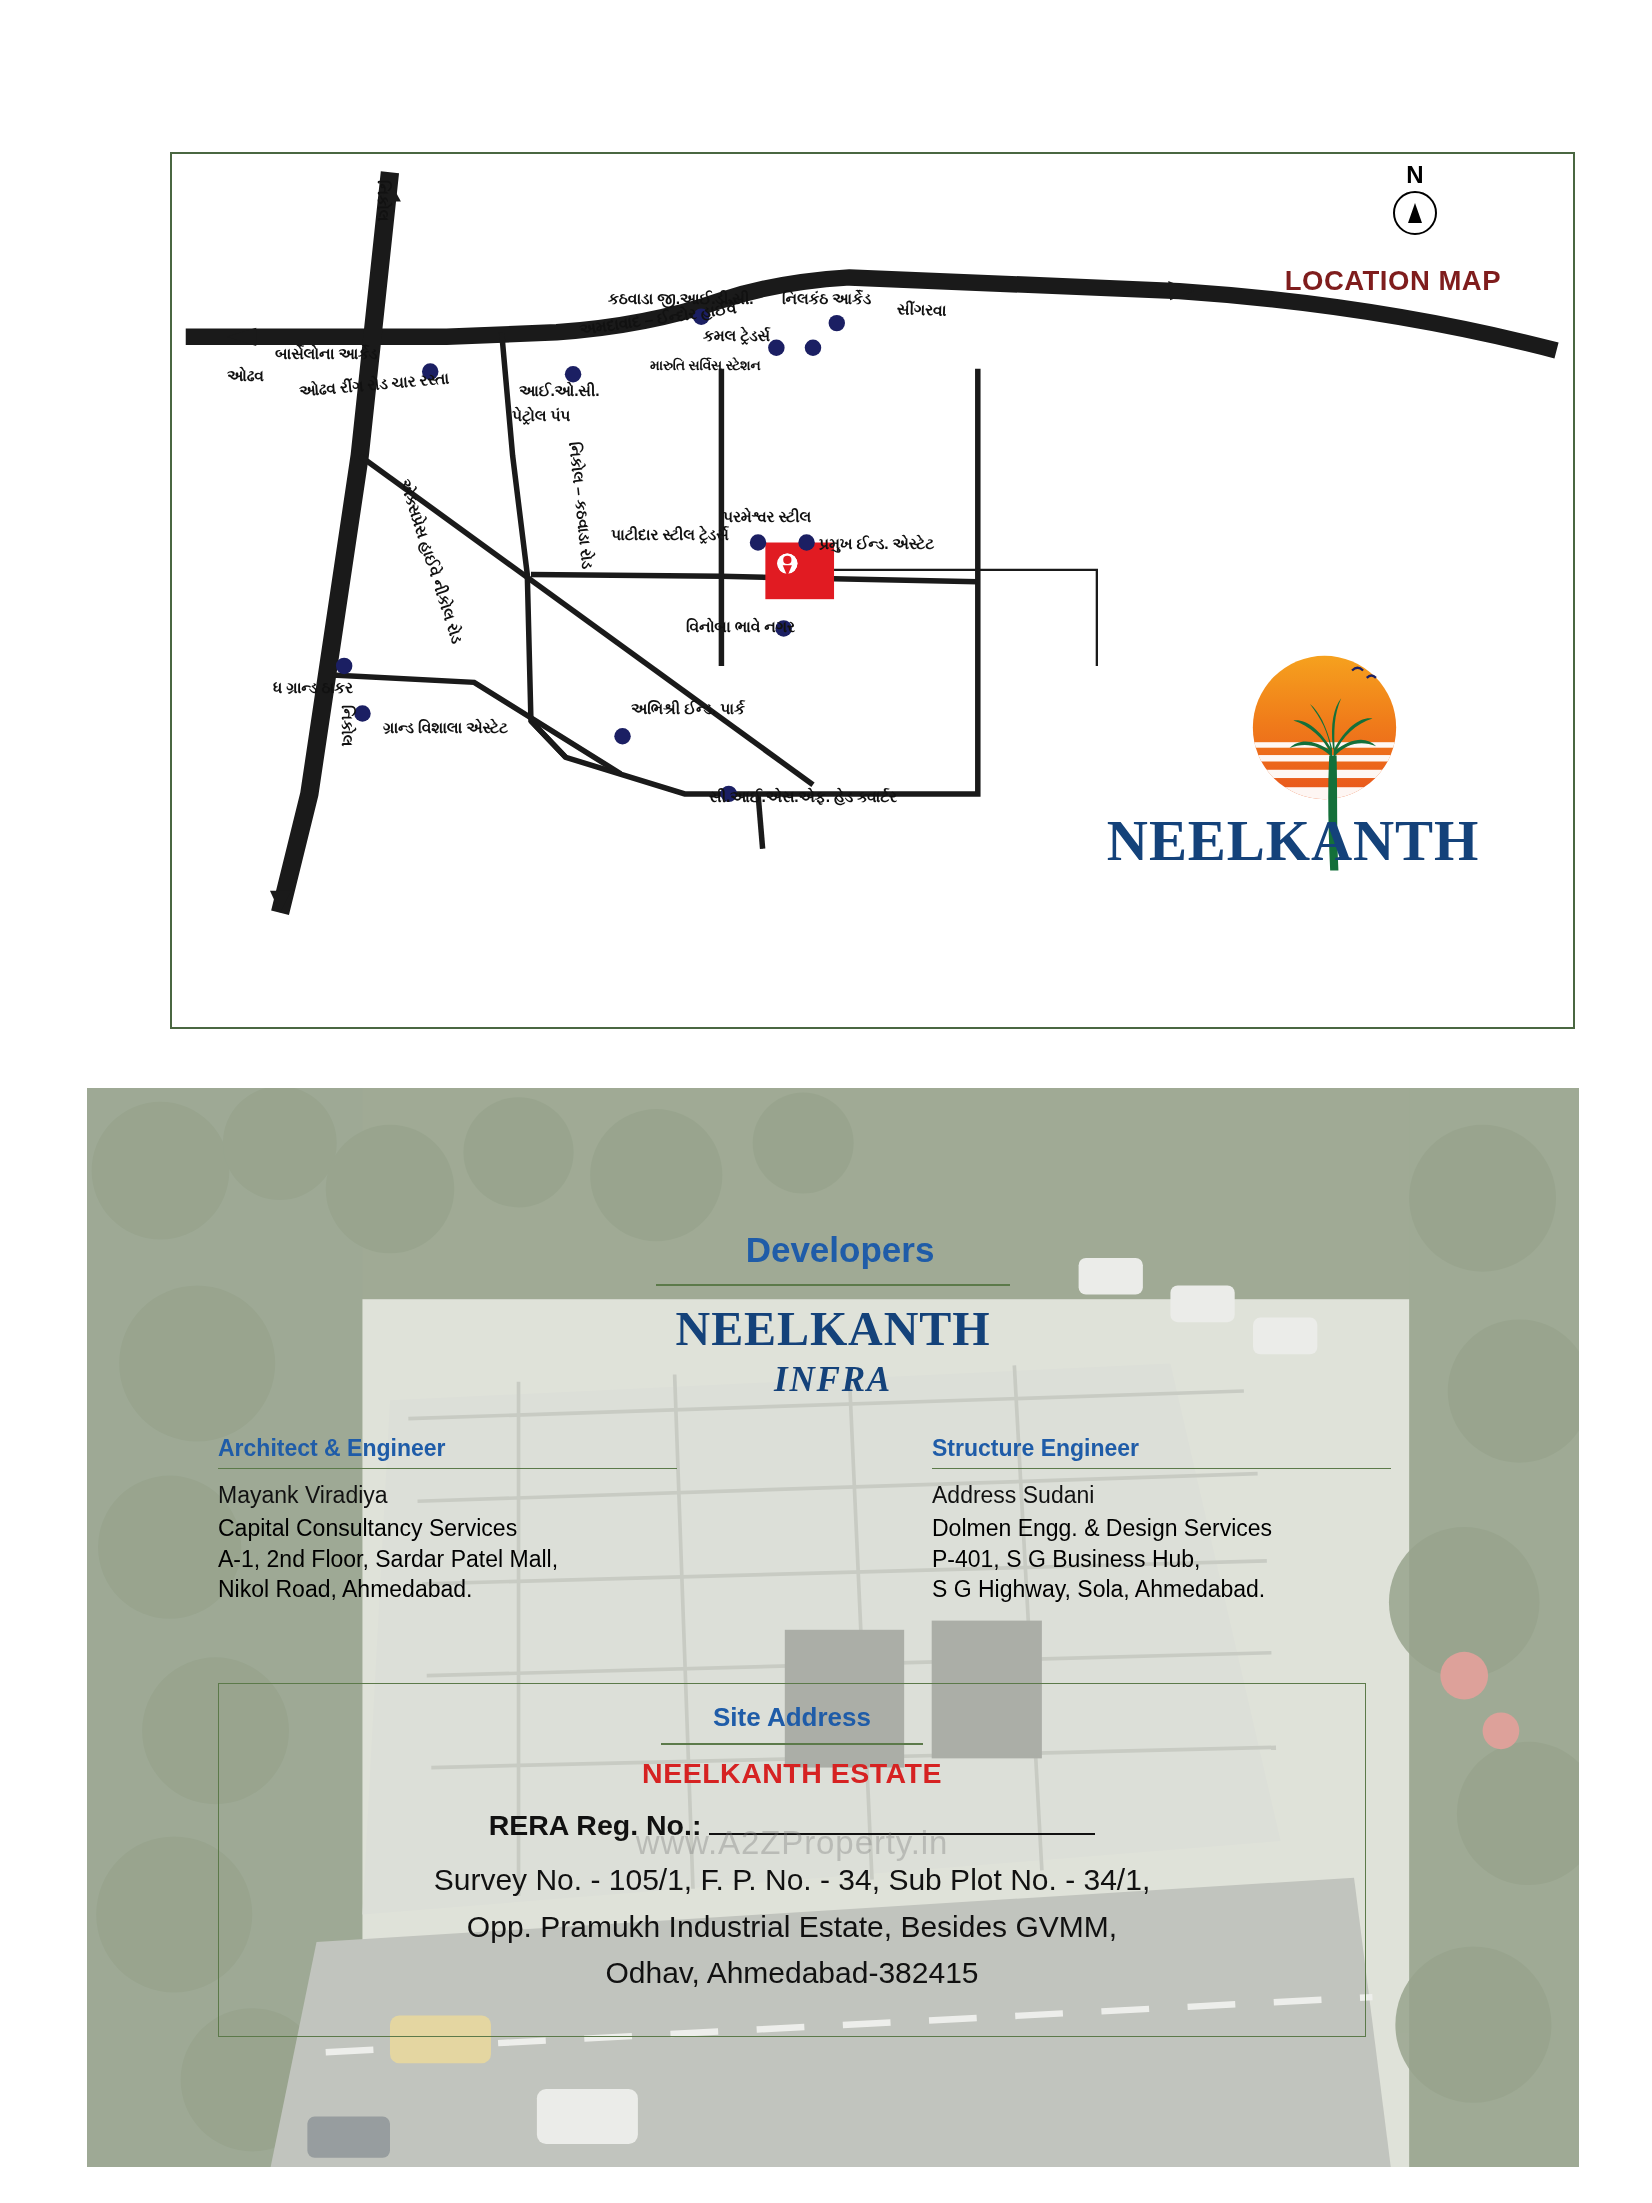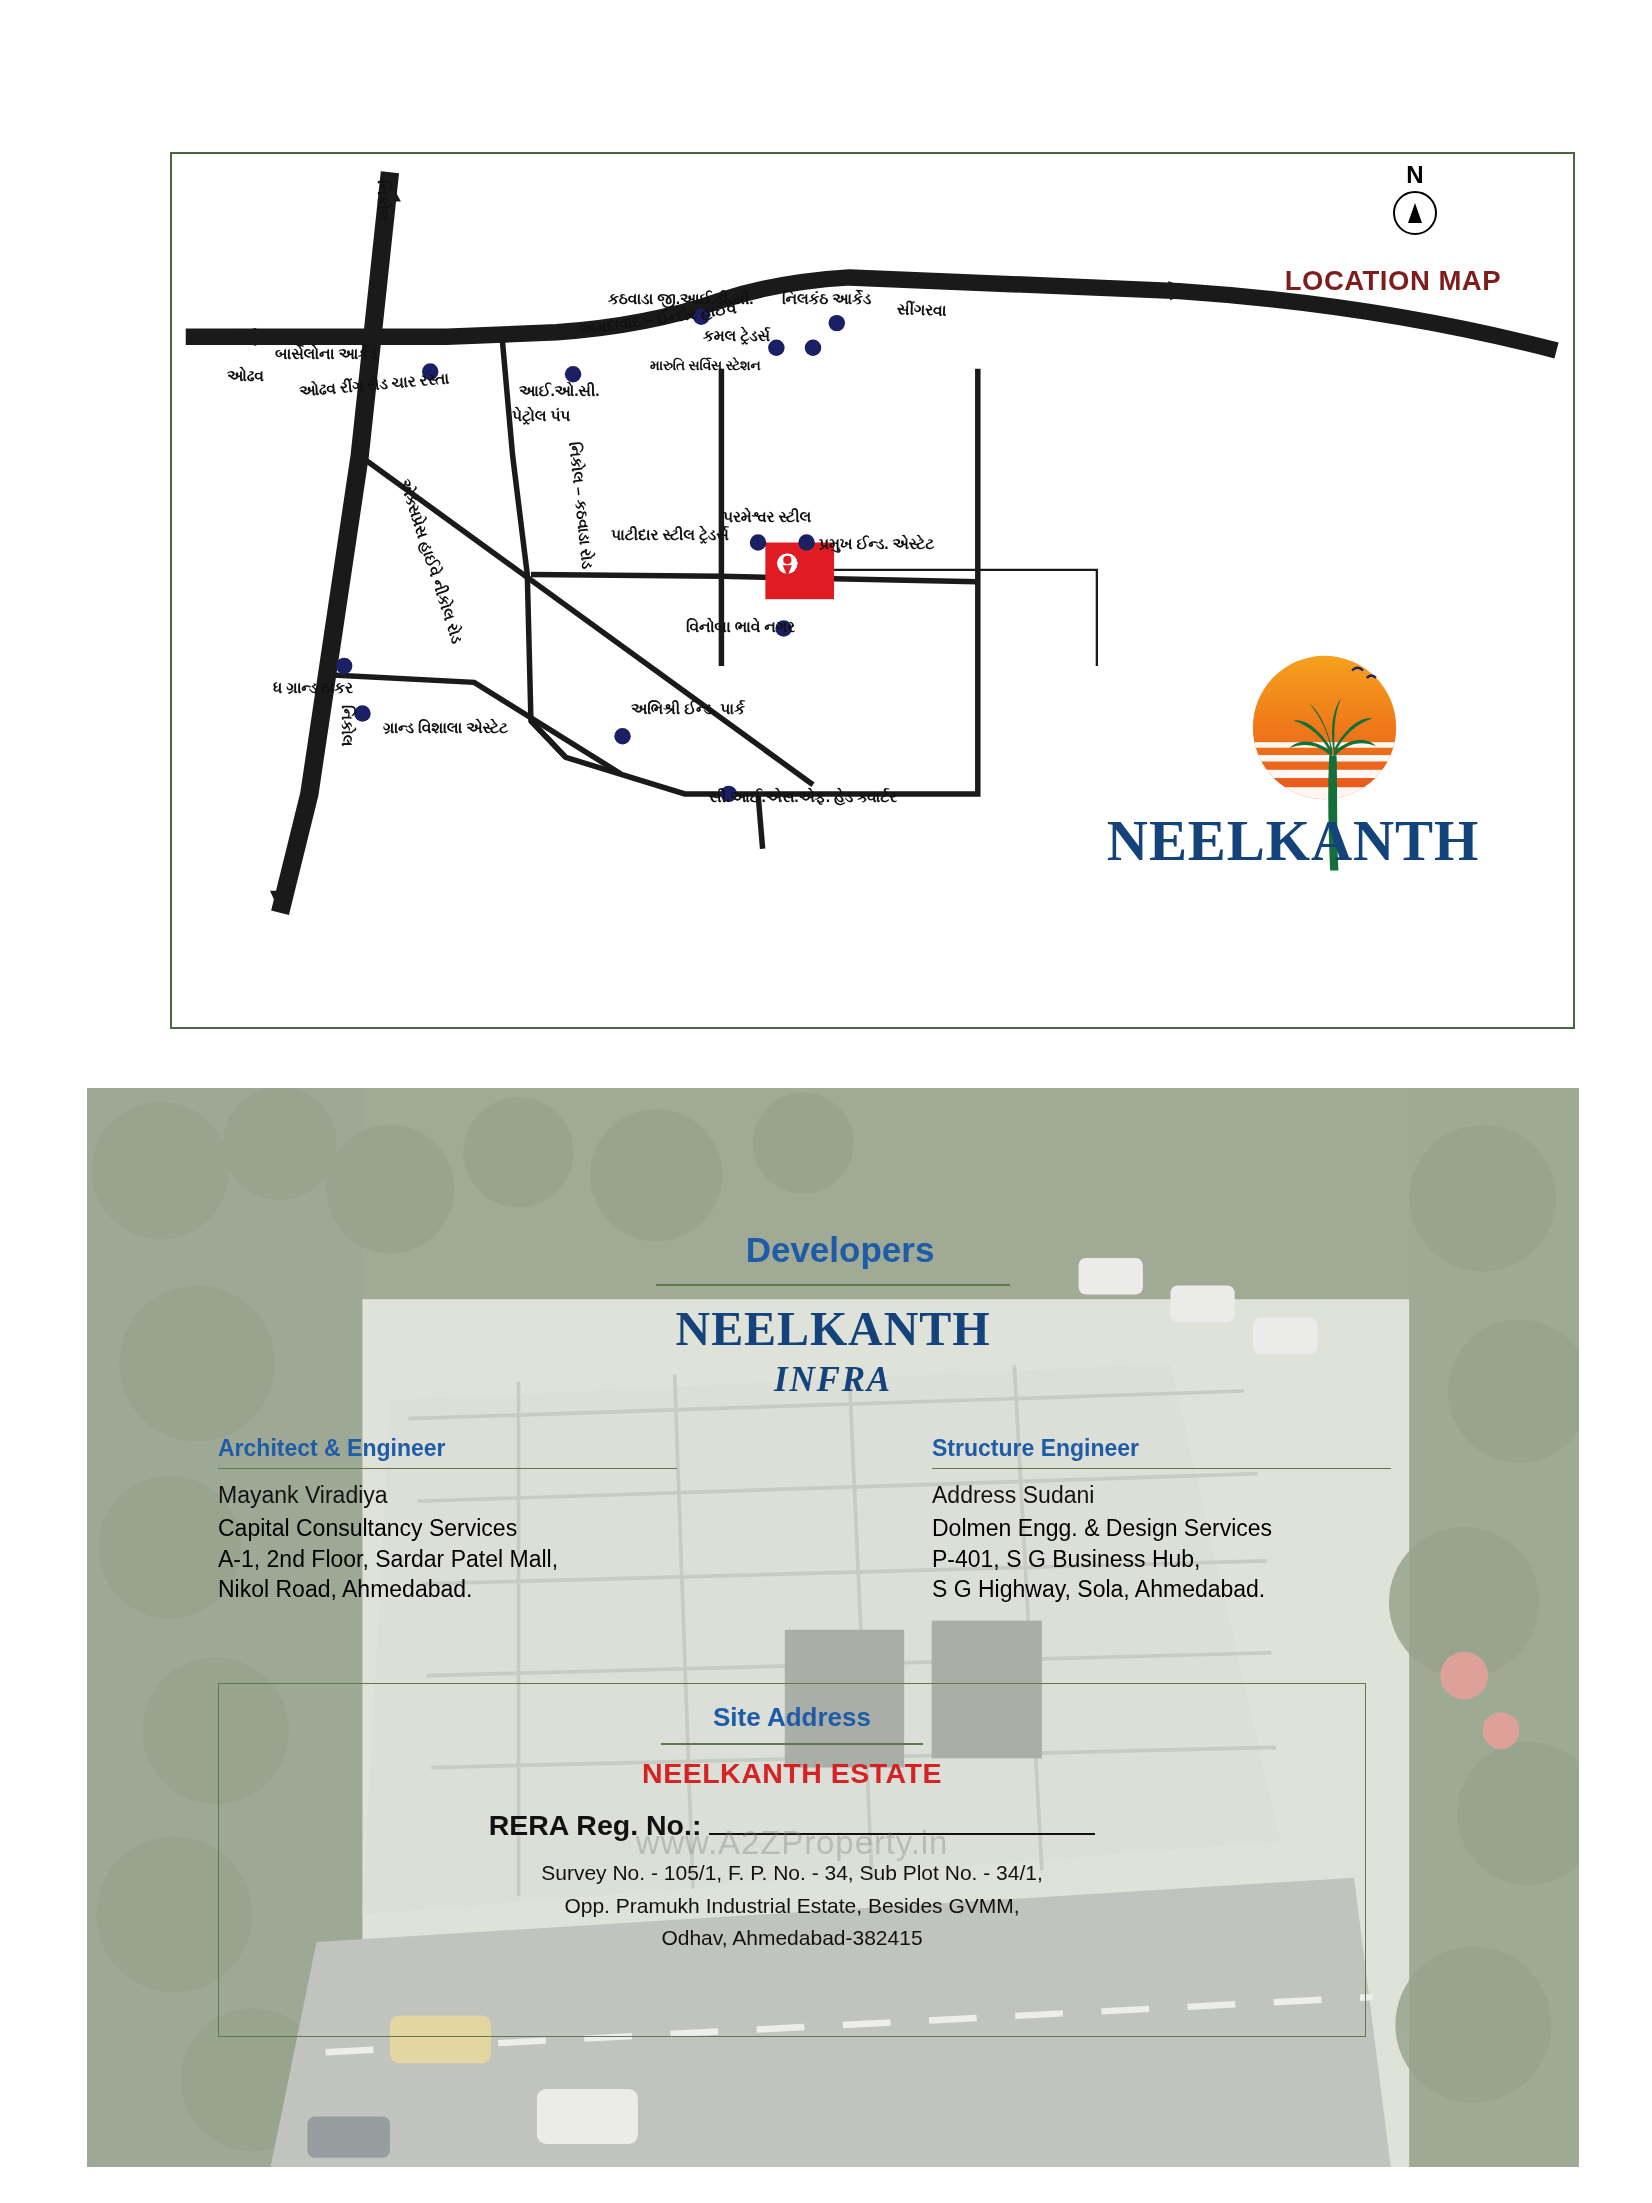--- a/index.html
+++ b/index.html
@@ -284,21 +284,21 @@
     width: 386px;
     border-bottom: 2.8px solid #111;
     vertical-align: baseline;
     height: 27.5px;
   }
   #site-addr {
     position: absolute;
     left: 0; right: 0;
     top: 173px;
     text-align: center;
-    font-size: 21px;
+    font-size: 30px;
     color: #111;
     line-height: 1.55;
   }
   #watermark {
     position: absolute;
     left: 0; right: 0;
     top: 140px;
     text-align: center;
     font-size: 33px;
     color: rgba(120,120,120,0.35);

